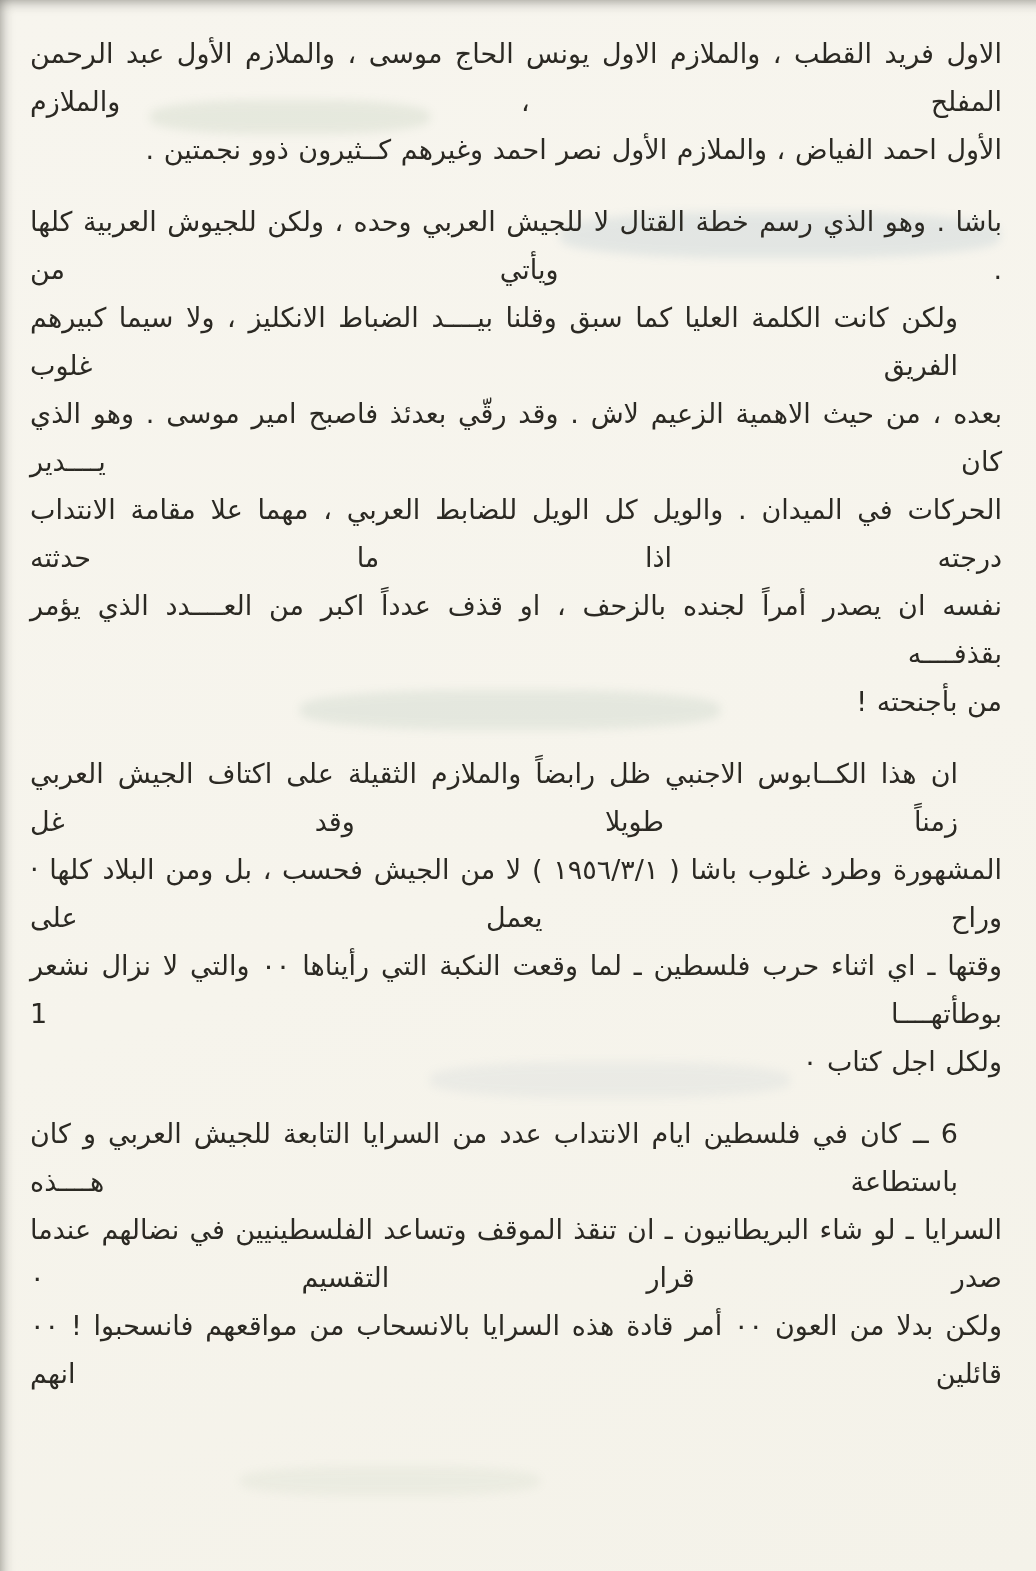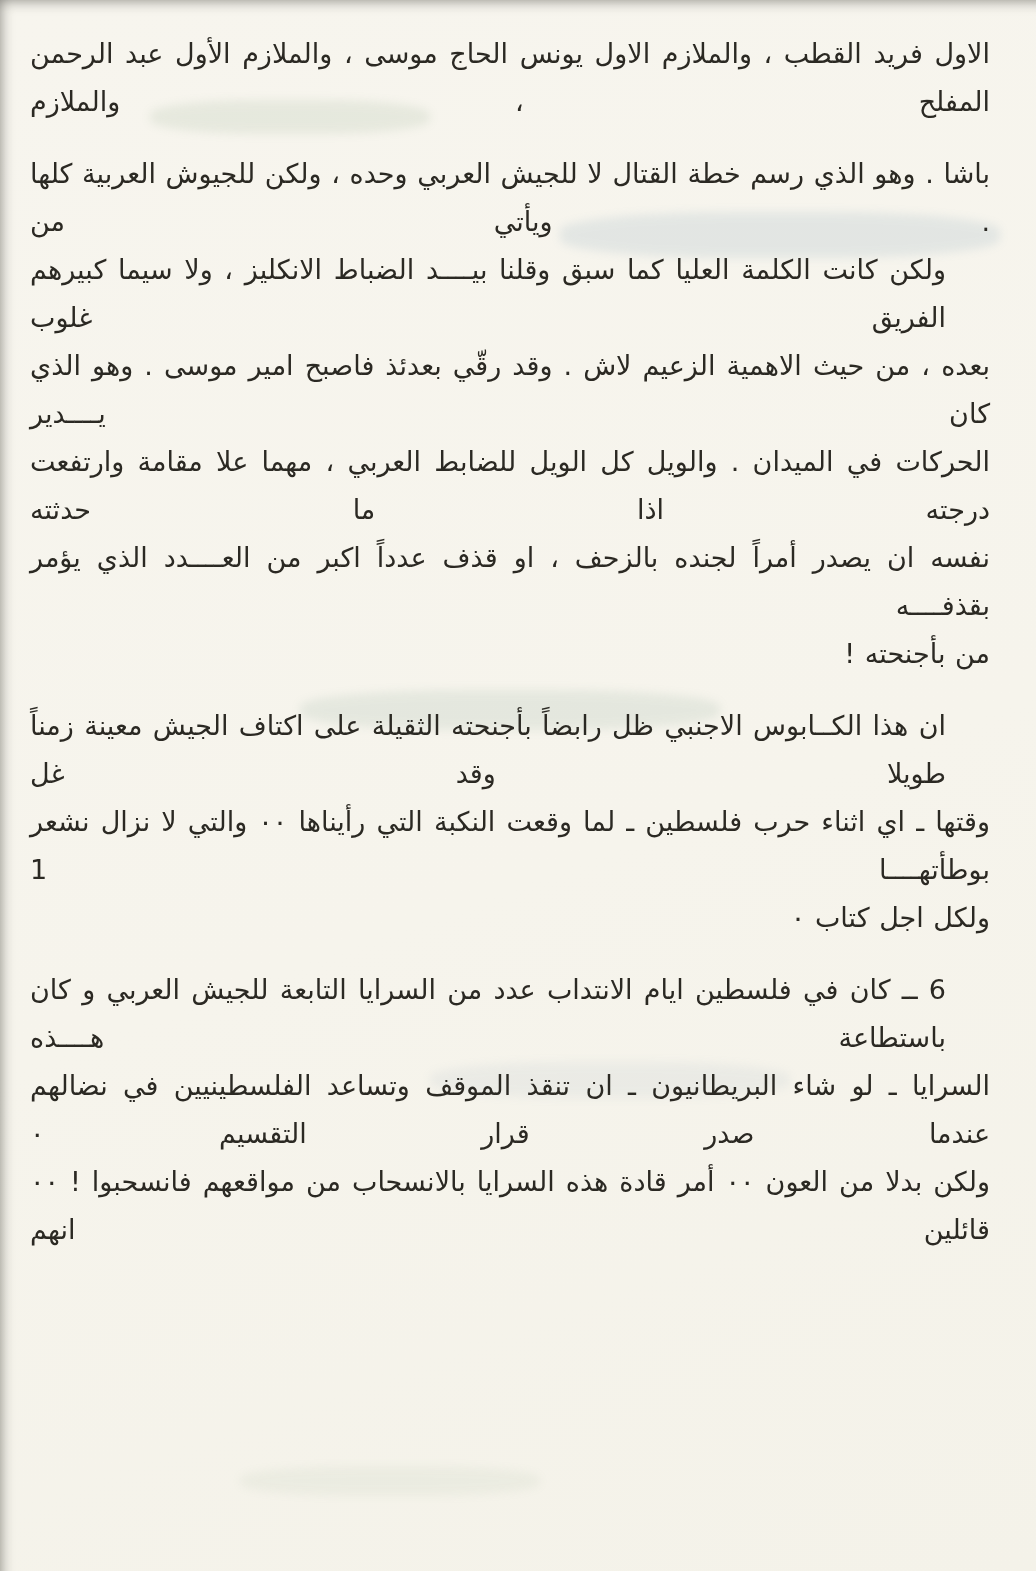--- a/index.html
+++ b/index.html
@@ -35,21 +35,21 @@
   .smudge.s5 { left: 240px; top: 1466px; width: 300px; height: 30px; background: #86a281; opacity: 0.08; }
 
   .text-block {
     position: relative;
     padding: 30px 34px 0 30px;
     direction: rtl;
   }
   .para {
     font-size: 27px;
     line-height: 48px;
-    margin: 0 12px 24px 0;
+    margin: 0 0 24px 0;
     direction: rtl;
   }
   .line {
     text-align: justify;
     text-align-last: justify;
     word-spacing: 1px;
   }
   .line.ind { padding-right: 44px; }
   .line.end { text-align-last: right; }
 </style>
@@ -61,33 +61,35 @@
   <div class="smudge s1"></div>
   <div class="smudge s2"></div>
   <div class="smudge s3"></div>
   <div class="smudge s4"></div>
   <div class="smudge s5"></div>
 
   <div class="text-block">
 
     <div class="para">
       <div class="line">الاول فريد القطب ، والملازم الاول يونس الحاج موسى ، والملازم الأول عبد الرحمن المفلح ، والملازم</div>
+      <div class="line end">الأول احمد الفياض ، والملازم الأول نصر احمد وغيرهم كــثيرون ذوو نجمتين .</div>
     </div>
 
     <div class="para">
       <div class="line">باشا . وهو الذي رسم خطة القتال لا للجيش العربي وحده ، ولكن للجيوش العربية كلها . ويأتي من</div>
       <div class="line ind">ولكن كانت الكلمة العليا كما سبق وقلنا بيــــد الضباط الانكليز ، ولا سيما كبيرهم الفريق غلوب</div>
       <div class="line">بعده ، من حيث الاهمية الزعيم لاش . وقد رقّي بعدئذ فاصبح امير موسى . وهو الذي كان يــــدير</div>
-      <div class="line">الحركات في الميدان . والويل كل الويل للضابط العربي ، مهما علا مقامة وارتفعت درجته اذا ما حدثته</div>
+      <div class="line">الحركات في الميدان . والويل كل الويل للضابط العربي ، مهما علا مقامة الانتداب درجته اذا ما حدثته</div>
       <div class="line">نفسه ان يصدر أمراً لجنده بالزحف ، او قذف عدداً اكبر من العــــدد الذي يؤمر بقذفــــه</div>
       <div class="line end">من بأجنحته !</div>
     </div>
 
     <div class="para">
-      <div class="line ind">ان هذا الكــابوس الاجنبي ظل رابضاً بأجنحته الثقيلة على اكتاف الجيش معينة زمناً طويلا وقد غل</div>
+      <div class="line ind">ان هذا الكــابوس الاجنبي ظل رابضاً والملازم الثقيلة على اكتاف الجيش العربي زمناً طويلا وقد غل</div>
+      <div class="line">المشهورة وطرد غلوب باشا ( ١٩٥٦/٣/١ ) لا من الجيش فحسب ، بل ومن البلاد كلها · وراح يعمل على</div>
       <div class="line">وقتها ـ اي اثناء حرب فلسطين ـ لما وقعت النكبة التي رأيناها ٠٠ والتي لا نزال نشعر بوطأتهــــا 1</div>
       <div class="line end">ولكل اجل كتاب ٠</div>
     </div>
 
     <div class="para">
       <div class="line ind">6 ــ كان في فلسطين ايام الانتداب عدد من السرايا التابعة للجيش العربي و كان باستطاعة هــــذه</div>
       <div class="line">السرايا ـ لو شاء البريطانيون ـ ان تنقذ الموقف وتساعد الفلسطينيين في نضالهم عندما صدر قرار التقسيم ٠</div>
       <div class="line">ولكن بدلا من العون ٠٠ أمر قادة هذه السرايا بالانسحاب من مواقعهم فانسحبوا ! ٠٠ قائلين انهم</div>
 
     </div>

